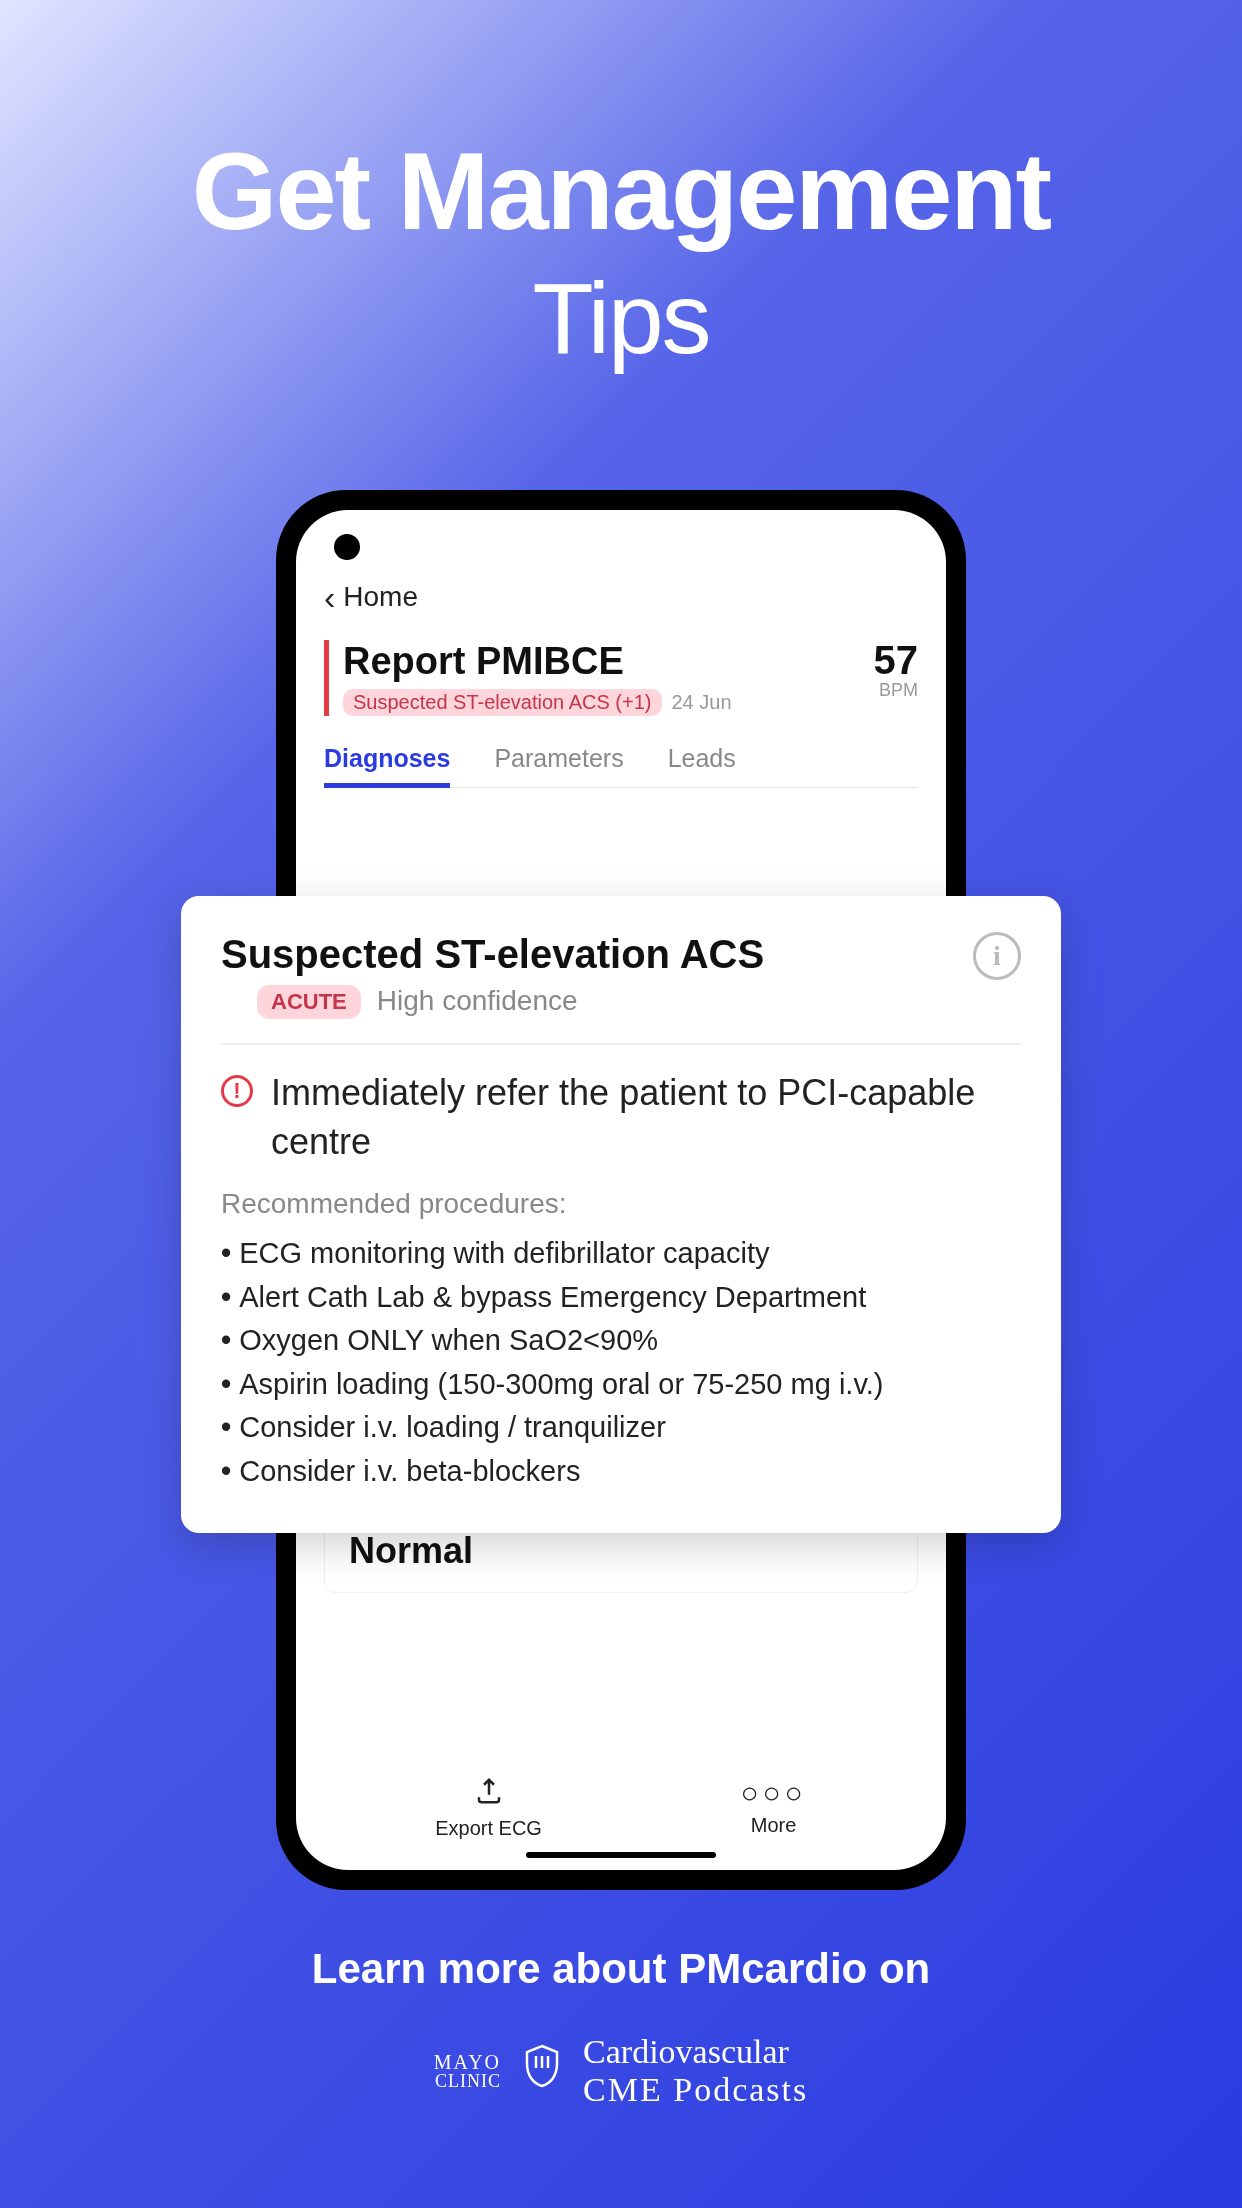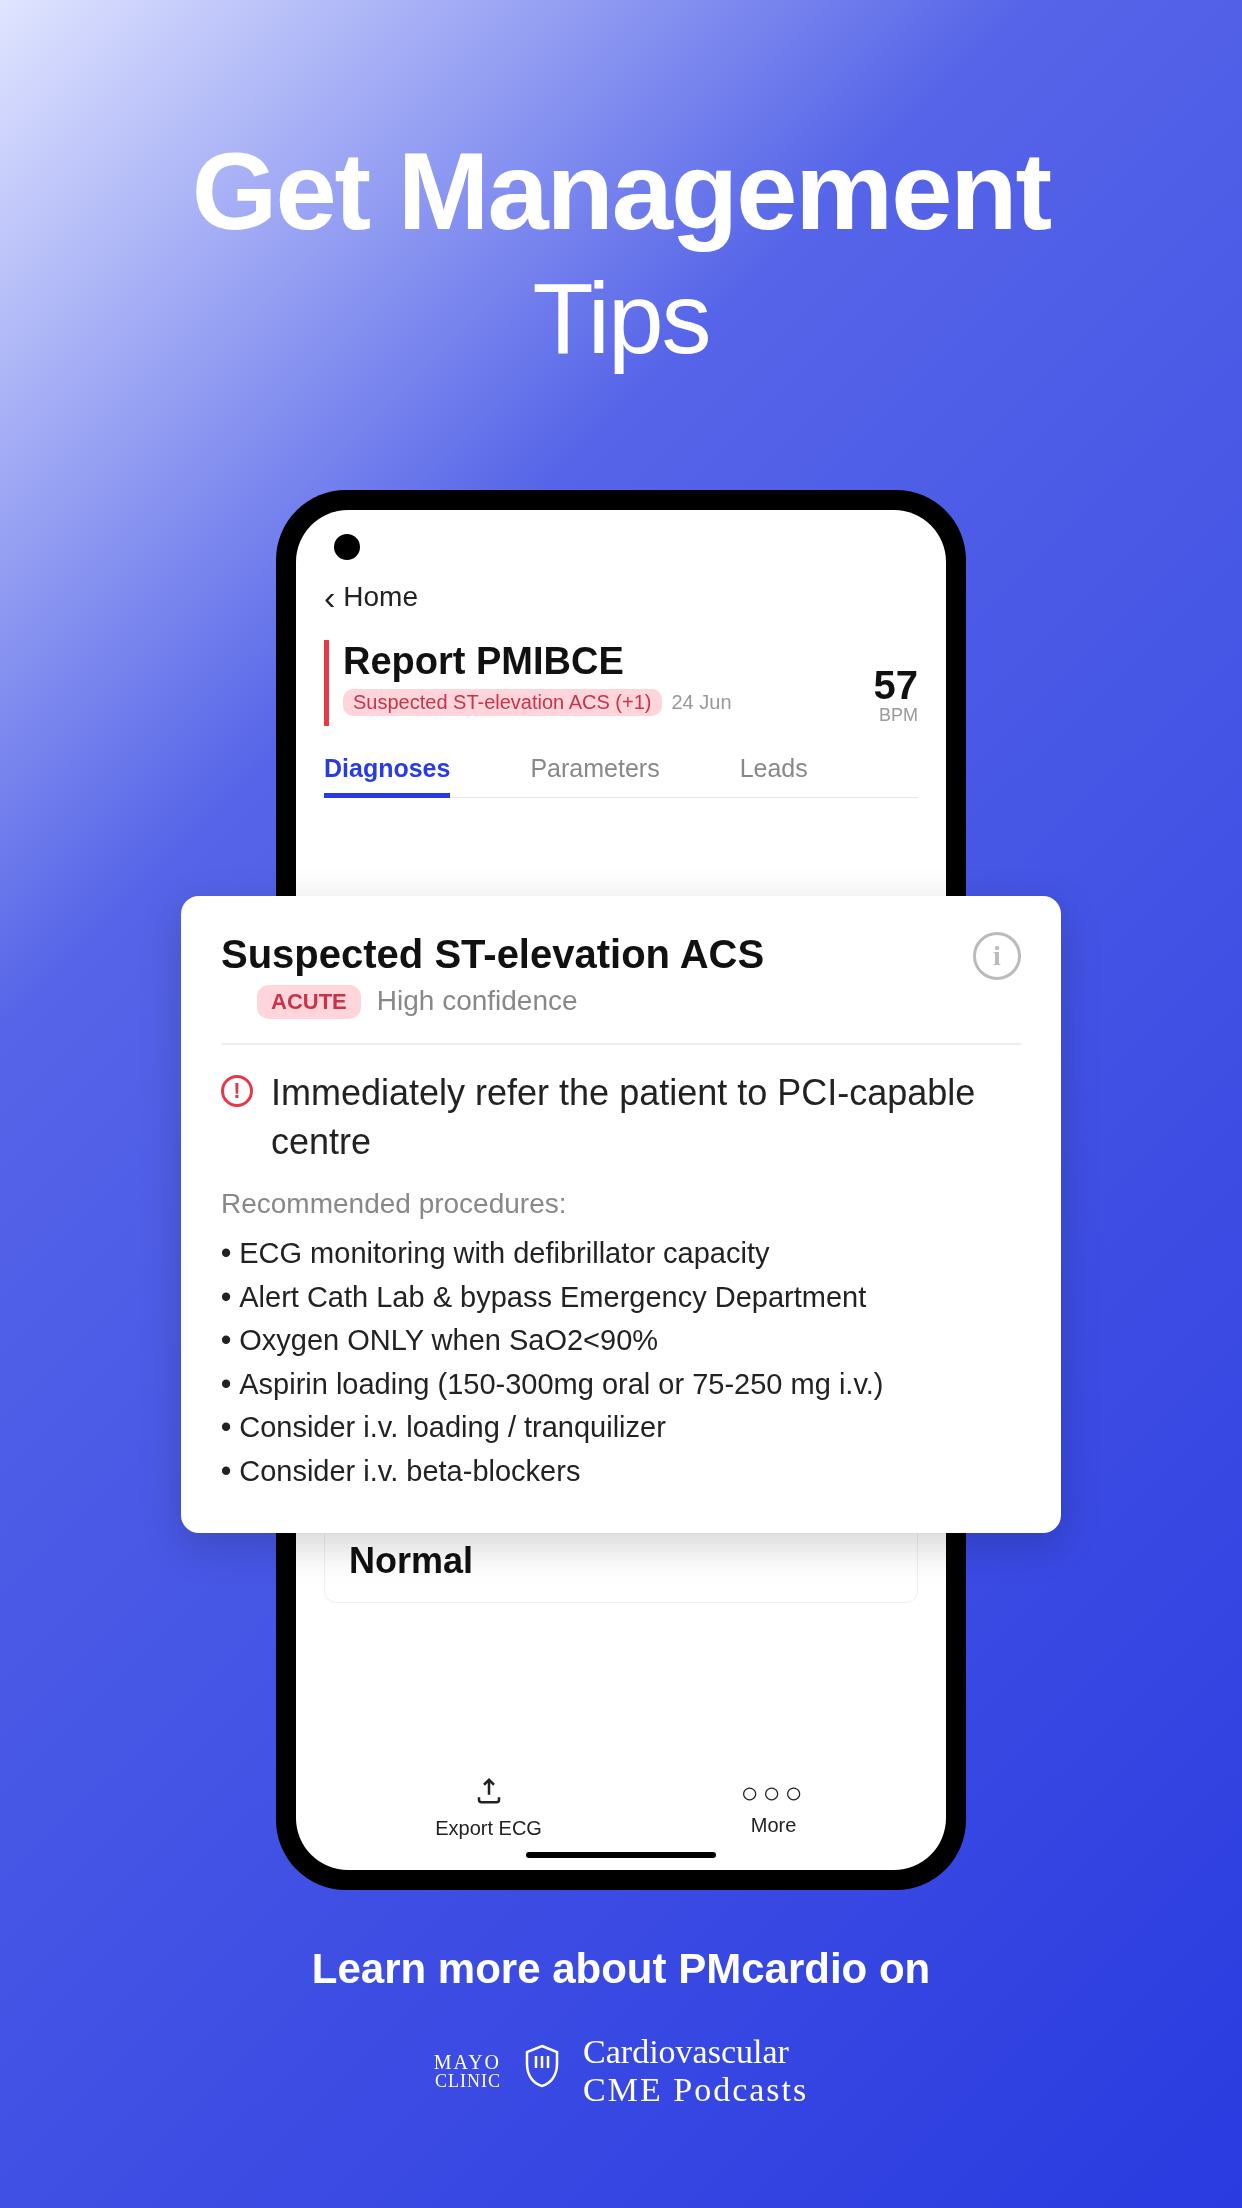--- a/index.html
+++ b/index.html
@@ -112,30 +112,29 @@
 .report-date {
   font-size: 20px;
   color: #999;
 }
 .bpm-block { text-align: right; }
 .bpm-val {
   font-size: 40px;
   font-weight: 700;
   color: #111;
   line-height: 1;
-  margin-top: 25px;
 }
 .bpm-label {
   font-size: 18px;
   color: #999;
 }
 
 .tabs {
   display: flex;
-  gap: 80px;
+  gap: 44px;
   border-bottom: 1px solid #e5e5e5;
 }
 .tab {
   font-size: 25px;
   color: #888;
   padding-bottom: 14px;
   position: relative;
 }
 .tab.active {
   color: #2a3be0;

